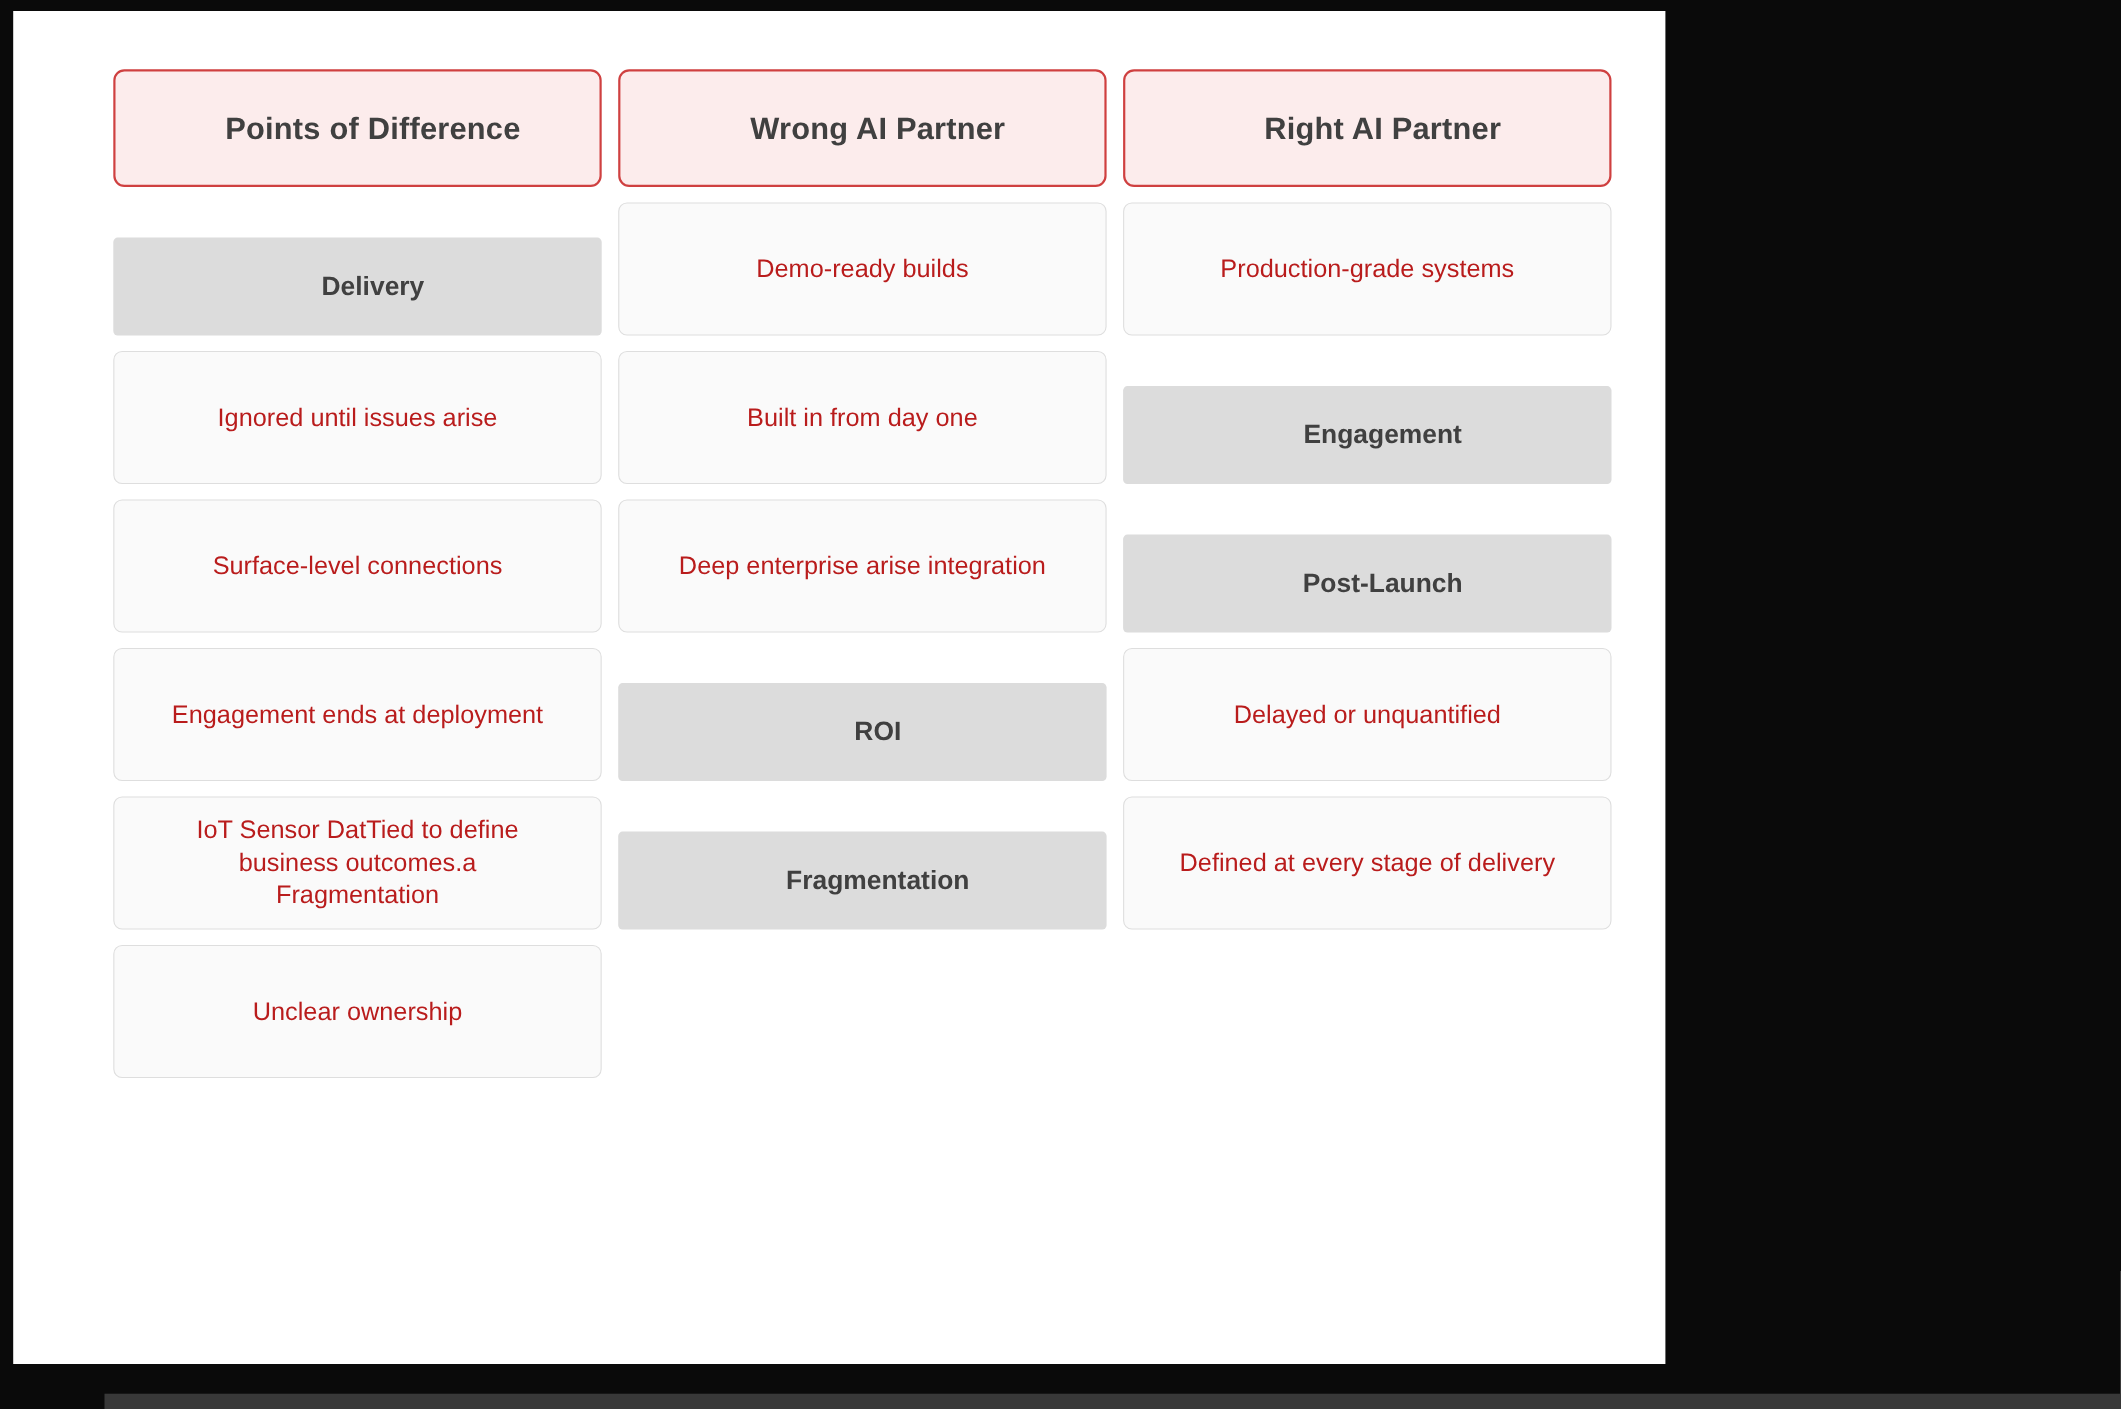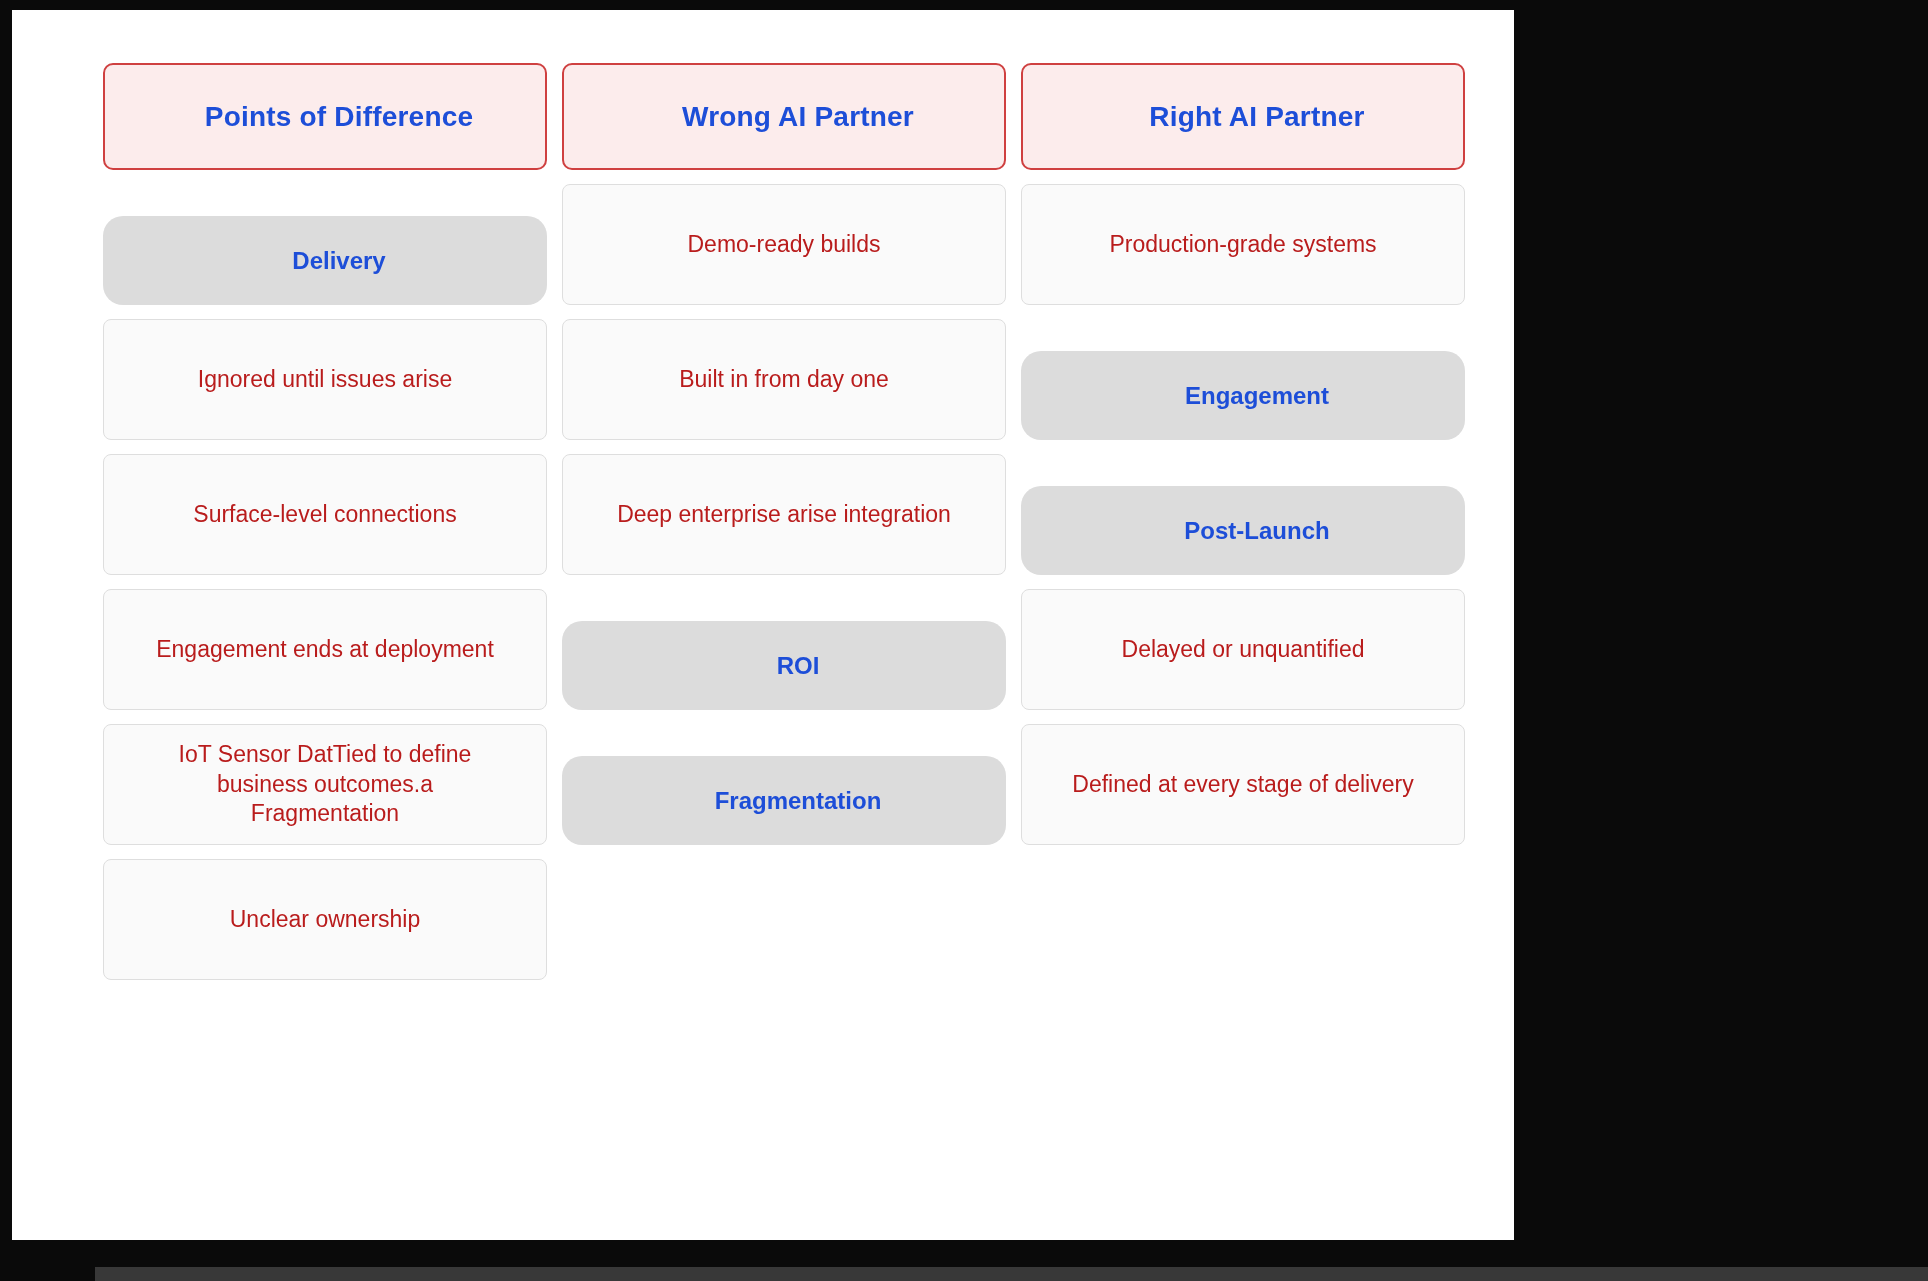--- a/index.html
+++ b/index.html
@@ -31,34 +31,34 @@
     grid-template-rows: 107px repeat(6, 121px);
     column-gap: 15px;
     row-gap: 14px;
   }
   .cell {
     display: flex;
     align-items: center;
     justify-content: center;
     text-align: center;
     box-sizing: border-box;
-    color: #1d4ed8;
+    color: #404040;
     padding-left: 28px;
   }
   .cell.header {
     background: #fcecec;
     border: 2px solid #cf4040;
     border-radius: 10px;
     font-weight: bold;
     font-size: 28px;
     letter-spacing: 0.2px;
   }
   .cell.label {
     background: #dcdcdc;
-    border-radius: 20px;
+    border-radius: 4px;
     font-weight: bold;
     font-size: 24px;
     margin-top: 32px;
   }
   .cell.value {
     background: #fafafa;
     border: 1px solid #dedede;
     border-radius: 8px;
     font-size: 23px;
     color: #b91c1c;

